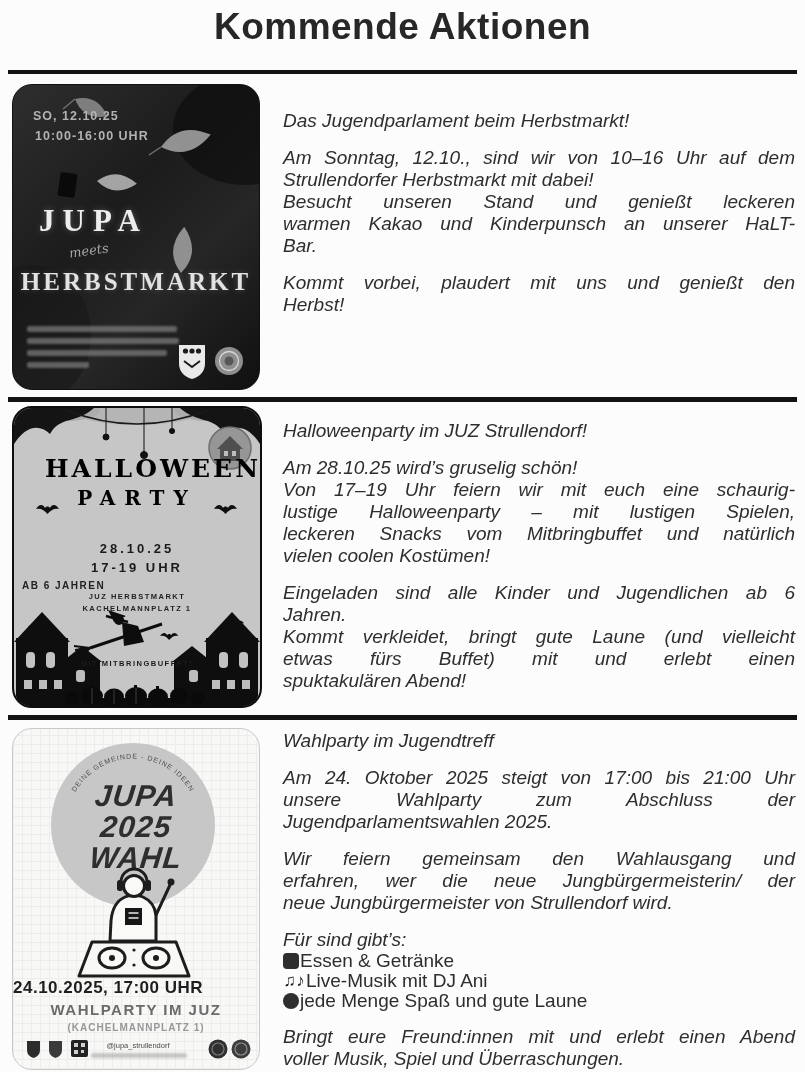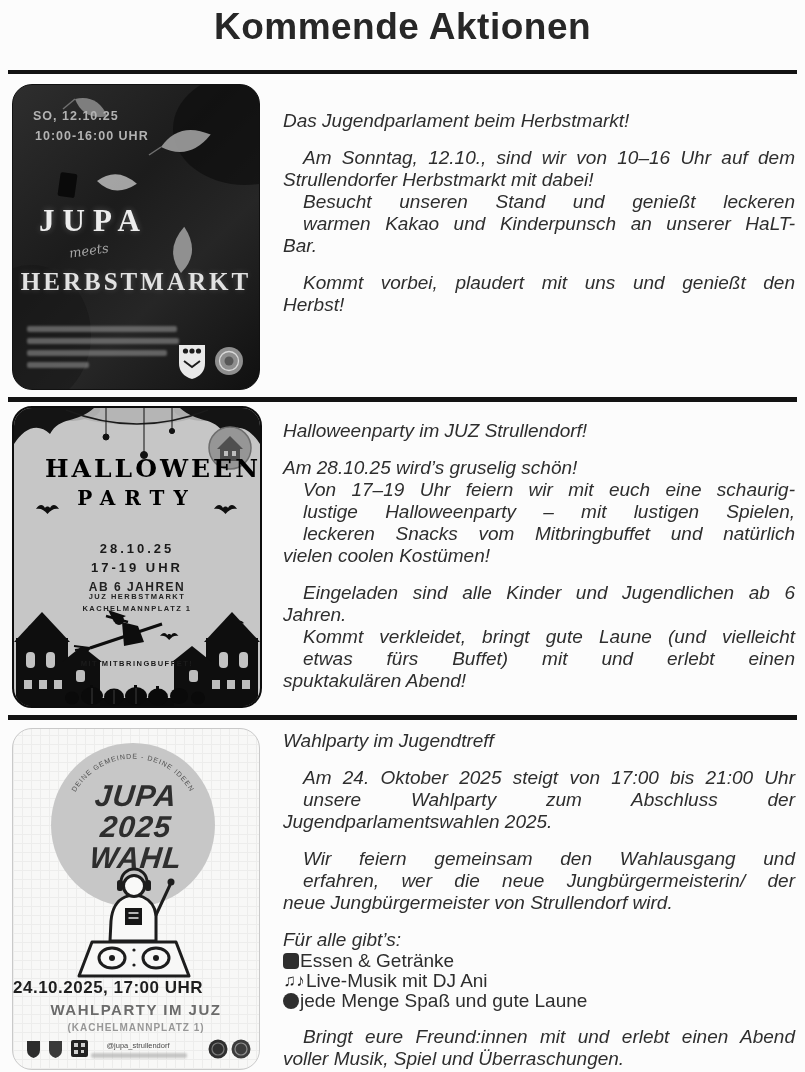--- a/index.html
+++ b/index.html
@@ -17,21 +17,21 @@
   #rule-1{top:397px;height:5px;}
   #rule-2{top:715px;height:5px;}
 
   
   .textcol{position:absolute;left:283px;width:512px;font-size:19px;line-height:22px;color:#2e2e2e;}
   #text-1{top:110px;}
   #text-2{top:420px;}
   #text-3{top:730px;}
   .block{margin-top:15px;}
   .line{min-height:22px;font-style:italic;}
-  .jl{text-align:justify;text-align-last:justify;margin-left:20px;}
+  .jl{text-align:justify;text-align-last:justify;}
   .bullet-line{display:flex;align-items:center;gap:1px;line-height:20px;min-height:20px;}
   .icon-sq{width:16px;height:16px;background:#2e2e2e;border-radius:4px;flex:none;}
   .icon-circle{width:16px;height:16px;background:#2e2e2e;border-radius:50%;flex:none;}
   .icon-notes{font-size:17px;line-height:20px;color:#1c1c1c;flex:none;width:22px;text-align:center;}
 
   
   .poster{position:absolute;left:12px;width:246px;overflow:hidden;border-radius:20px;}
   .poster span{position:absolute;display:block;}
 
   
@@ -42,21 +42,21 @@
   #poster-1 .p1-meets{top:158px;left:56px;font-family:"DejaVu Serif",serif;font-style:italic;font-size:13px;color:#a5a5a5;transform:rotate(-8deg);}
   #poster-1 .p1-herbst{top:183px;left:4px;width:238px;text-align:center;font-family:"Liberation Serif",serif;font-weight:bold;font-size:25px;letter-spacing:3px;color:#e2e2e2;text-shadow:0 0 6px rgba(255,255,255,.2);}
   .fineprint{position:absolute;background:#9a9a9a;opacity:.55;border-radius:2px;height:6px;filter:blur(1px);}
 
   
   #poster-2{top:406px;height:298px;background:#c6c6c6;border:2px solid #0d0d0d;}
   #poster-2 .p2-hw{top:46px;left:16px;width:100%;text-align:center;font-weight:800;font-size:25px;letter-spacing:3px;color:#000000;font-family:"DejaVu Serif",serif;}
   #poster-2 .p2-party{top:78px;left:0;width:100%;text-align:center;font-weight:800;font-size:20px;letter-spacing:9px;color:#000000;font-family:"DejaVu Serif",serif;}
   #poster-2 .p2-date{top:133px;left:0;width:100%;text-align:center;font-weight:bold;font-size:13px;letter-spacing:3px;color:#1a1a1a;}
   #poster-2 .p2-time{top:152px;left:0;width:100%;text-align:center;font-weight:bold;font-size:13px;letter-spacing:3px;color:#1a1a1a;}
-  #poster-2 .p2-i1{top:172px;left:0;width:100%;text-align:center;font-weight:bold;font-size:12px;letter-spacing:1.5px;color:#222;}
+  #poster-2 .p2-i1{top:172px;left:8px;width:100%;font-weight:bold;font-size:10px;letter-spacing:1.5px;color:#222;}
   #poster-2 .p2-i2{top:184px;left:0;width:100%;text-align:center;font-weight:bold;font-size:7.5px;letter-spacing:1.5px;color:#222;}
   #poster-2 .p2-i3{top:196px;left:0;width:100%;text-align:center;font-weight:bold;font-size:7.5px;letter-spacing:1.5px;color:#222;}
   #poster-2 .p2-note{top:251px;left:0;width:100%;text-align:center;font-weight:bold;font-size:7.5px;letter-spacing:1.5px;color:#1b1b1b;}
 
   
   #poster-3{top:728px;height:340px;border:1px solid #c9c9c9;background-color:#f8f8f7;
     background-image:repeating-linear-gradient(0deg,#ededec 0 1px,transparent 1px 9px),
                      repeating-linear-gradient(90deg,#ededec 0 1px,transparent 1px 9px);}
   #poster-3 .p3-h{left:0;width:100%;text-align:center;font-style:italic;font-weight:bold;color:#2e2e2e;font-size:30px;transform:skewX(-6deg);letter-spacing:1px;}
   #poster-3 .p3-h1{top:50px;}
@@ -289,21 +289,21 @@
     <div class="line jl">Am 24. Oktober 2025 steigt von 17:00 bis 21:00 Uhr</div>
     <div class="line jl">unsere Wahlparty zum Abschluss der</div>
     <div class="line">Jugendparlamentswahlen 2025.</div>
   </div>
   <div class="block">
     <div class="line jl">Wir feiern gemeinsam den Wahlausgang und</div>
     <div class="line jl">erfahren, wer die neue Jungbürgermeisterin/ der</div>
     <div class="line">neue Jungbürgermeister von Strullendorf wird.</div>
   </div>
   <div class="block">
-    <div class="line">Für alle gibt’s:</div>
+    <div class="line">Für sind gibt’s:</div>
     <div class="bullet-line">
       <span class="icon-sq"></span>
       <span>Essen &amp; Getränke</span>
     </div>
     <div class="bullet-line">
       <span class="icon-notes">♫♪</span>
       <span>Live-Musik mit DJ Ani</span>
     </div>
     <div class="bullet-line">
       <span class="icon-circle"></span>

